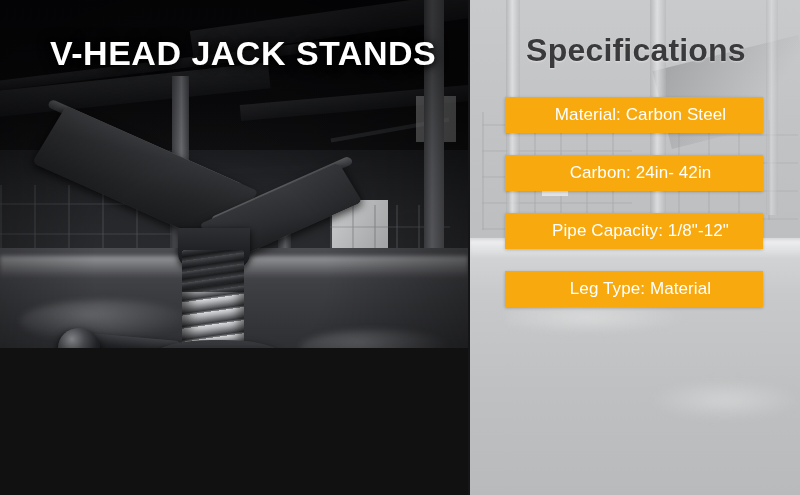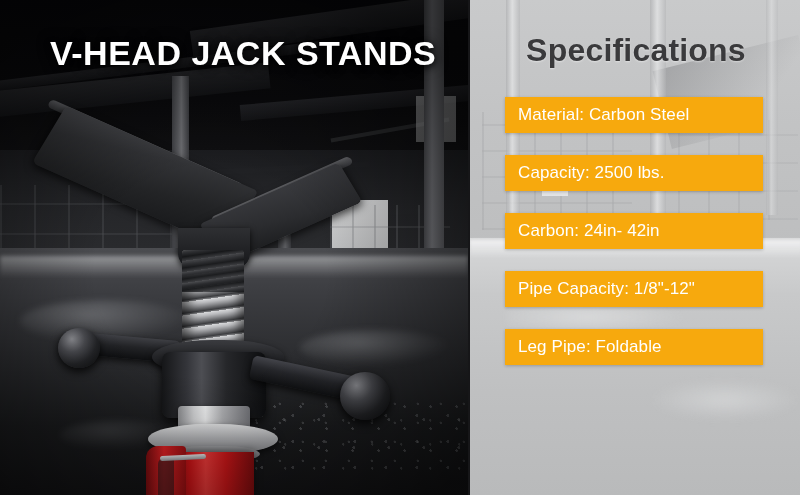--- a/index.html
+++ b/index.html
@@ -15,21 +15,21 @@
   #banner {
     position:relative;
     width:800px; height:495px;
     display:flex;
     background:#111;
   }
 
   
   #left-panel {
     position:relative;
-    width:468px; height:495px;
+    width:468px; height:348px;
     overflow:hidden;
     background:#c2410c;
     flex:0 0 468px;
   }
 
   
   .ceiling {
     position:absolute; left:0; top:0; width:468px; height:250px;
     background:
       linear-gradient(180deg,#07070a 0%,#0a0a0c 40%,#121214 70%,#17171a 100%);
@@ -358,20 +358,21 @@
     width:258px;
     display:flex; flex-direction:column;
     gap:22px;
   }
   .spec-row {
     height:36px;
     background:#f7a90d;
     display:flex; align-items:center;
     padding-left:13px;
     box-shadow:0 1px 3px rgba(0,0,0,.22);
+    justify-content:center;
   }
   .spec-text {
     color:#ffffff;
     font-size:17px;
     font-weight:normal;
     white-space:nowrap;
     letter-spacing:.1px;
   }
 </style>
 </head>
@@ -455,27 +456,24 @@
     <div class="g-floor-mark"></div>
     <div class="g-floor-mark2"></div>
 
     <div id="spec-heading">Specifications</div>
 
     <div id="spec-list">
       <div class="spec-row">
         <span class="spec-text">Material:  Carbon Steel</span>
       </div>
       <div class="spec-row">
-        <span class="spec-text">Capacity:  2500 lbs.</span>
-      </div>
-      <div class="spec-row">
         <span class="spec-text">Carbon:  24in- 42in</span>
       </div>
       <div class="spec-row">
         <span class="spec-text">Pipe Capacity:  1/8"-12"</span>
       </div>
       <div class="spec-row">
-        <span class="spec-text">Leg Pipe:  Foldable</span>
+        <span class="spec-text">Leg Type:  Material</span>
       </div>
     </div>
 
   </div>
 </div>
 
 </body></html>

